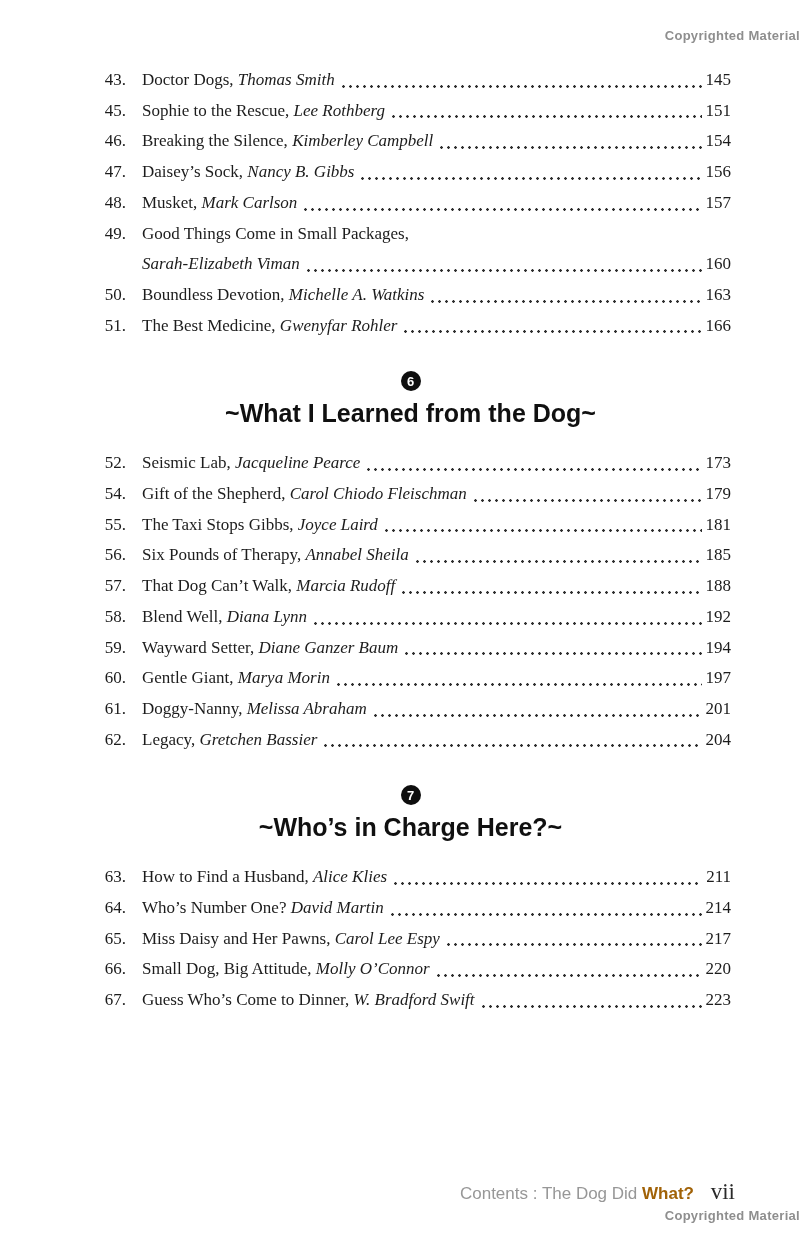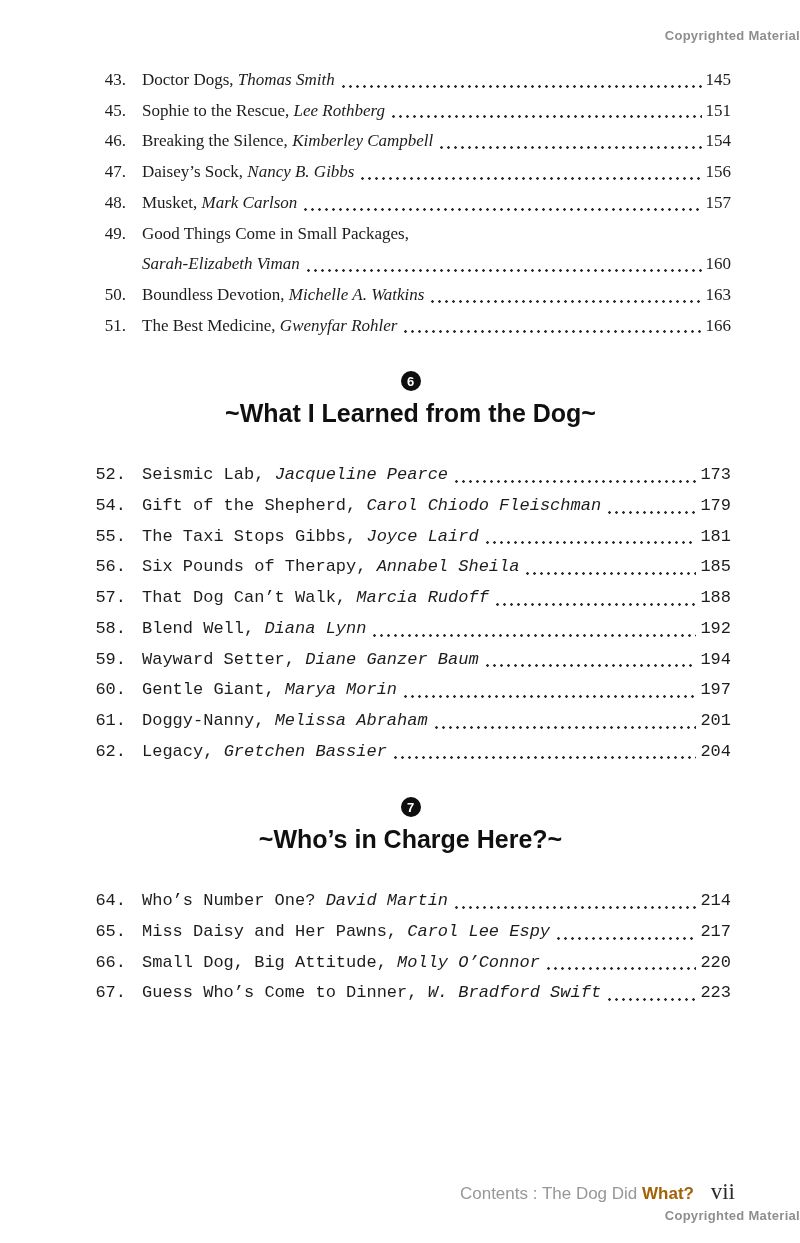--- a/index.html
+++ b/index.html
@@ -59,21 +59,21 @@
     font-size:13px; font-weight:bold;
     align-items:center; justify-content:center;
   }
   .section-title {
     margin-top:8px;
     font-family:"Liberation Sans", sans-serif;
     font-size:25px;
     font-weight:600;
     color:#101010;
   }
-  .toc-list.after-heading { margin-top:32px;font-family:Liberation Mono, monospace; }
+  .toc-list.after-heading { margin-top:20px; }
 
   .footer {
     position:absolute;
     left:0; right:0; bottom:20px;
   }
   .footer-line {
     text-align:right;
     padding-right:65px;
     font-family:"Liberation Sans", sans-serif;
     font-size:17px;
@@ -208,20 +208,26 @@
         </div>
         <div class="toc-row">
           <span class="num">62.</span>
           <span class="text"><span class="title">Legacy,</span> <span class="author">Gretchen Bassier</span></span>
           <span class="leader"></span>
           <span class="pageno">204</span>
         </div>
       </div>
       <div class="section-header"><div class="badge">7</div><div class="section-title">~Who’s in Charge Here?~</div></div>
       <div class="toc-list after-heading">
+        <div class="toc-row">
+          <span class="num">63.</span>
+          <span class="text"><span class="title">How to Find a Husband,</span> <span class="author">Alice Klies</span></span>
+          <span class="leader"></span>
+          <span class="pageno">211</span>
+        </div>
         <div class="toc-row">
           <span class="num">64.</span>
           <span class="text"><span class="title">Who’s Number One?</span> <span class="author">David Martin</span></span>
           <span class="leader"></span>
           <span class="pageno">214</span>
         </div>
         <div class="toc-row">
           <span class="num">65.</span>
           <span class="text"><span class="title">Miss Daisy and Her Pawns,</span> <span class="author">Carol Lee Espy</span></span>
           <span class="leader"></span>

